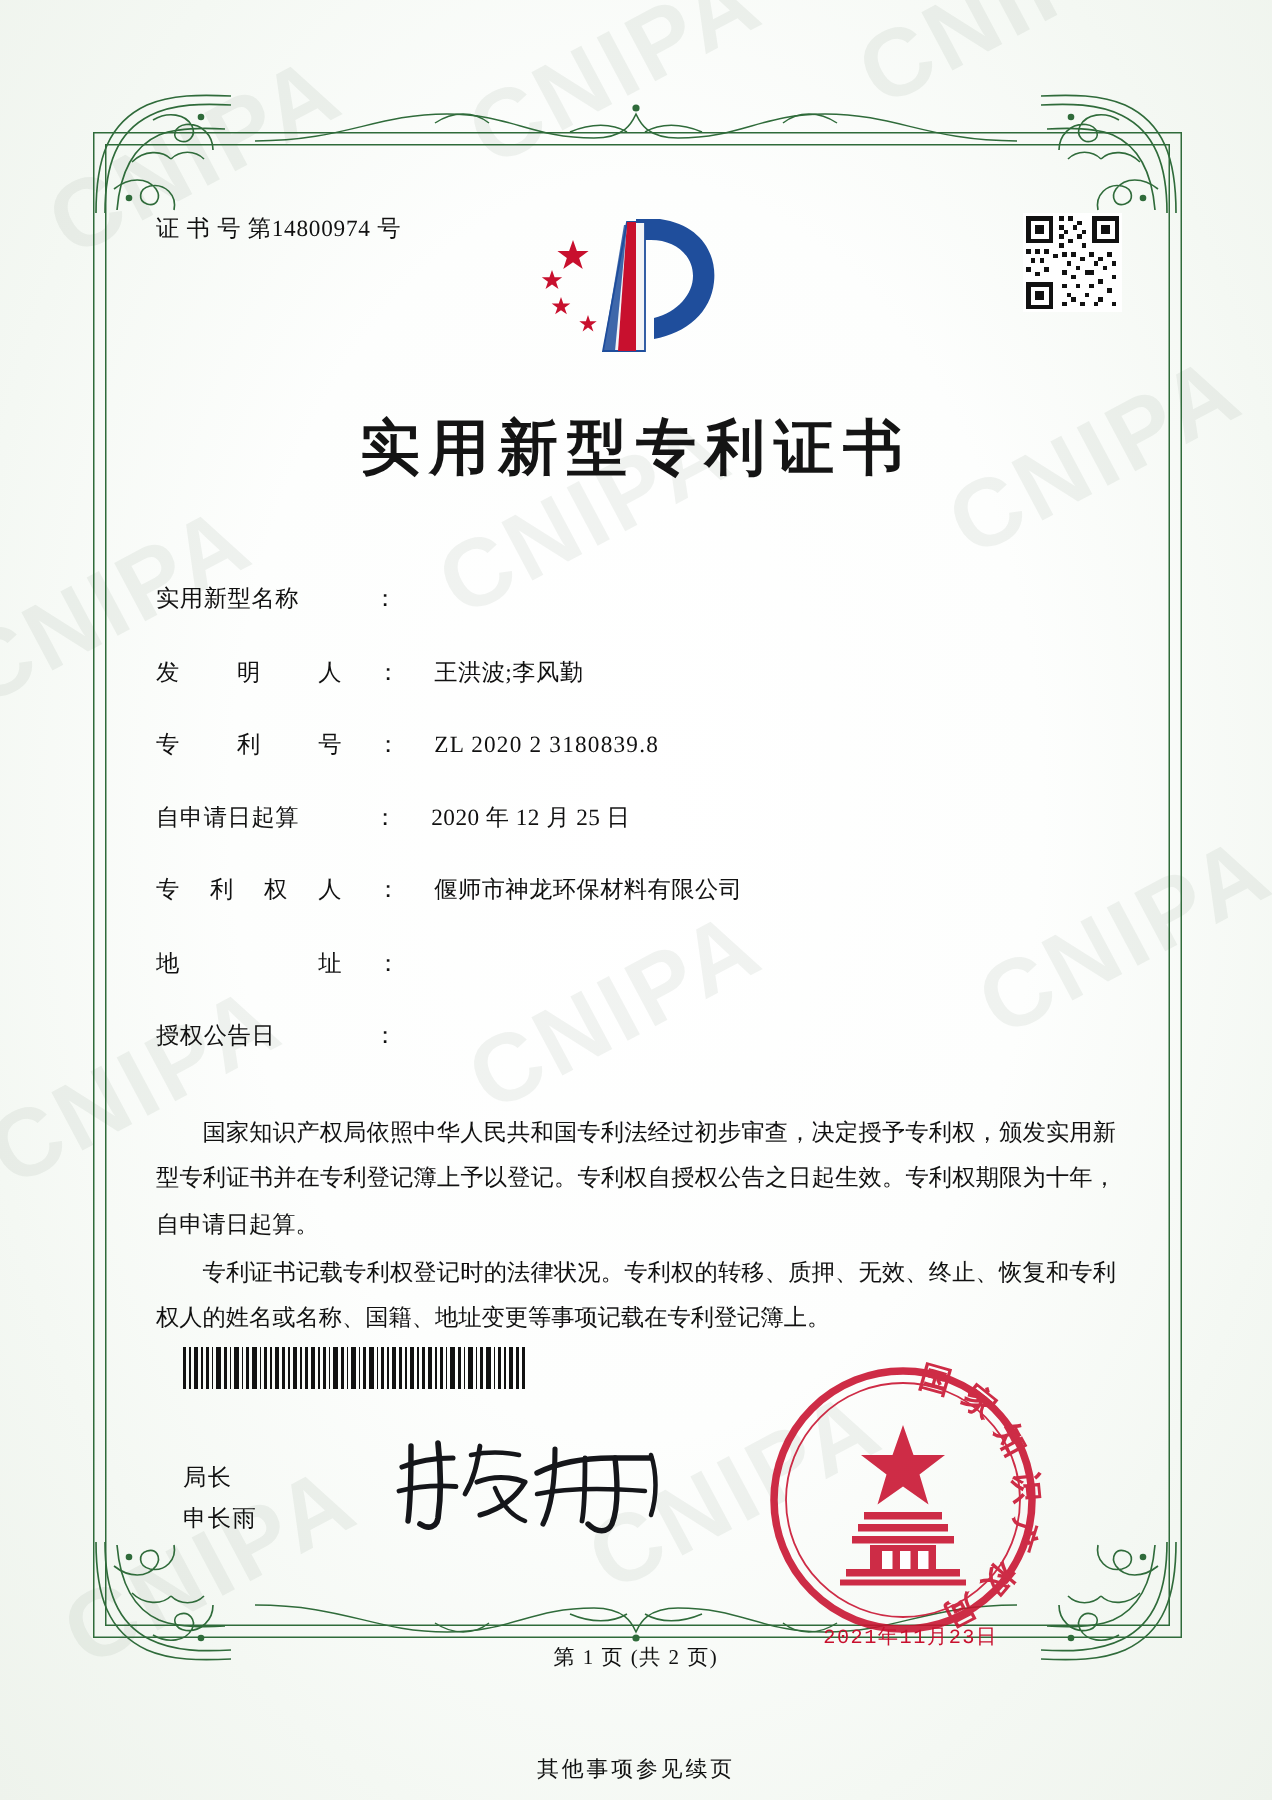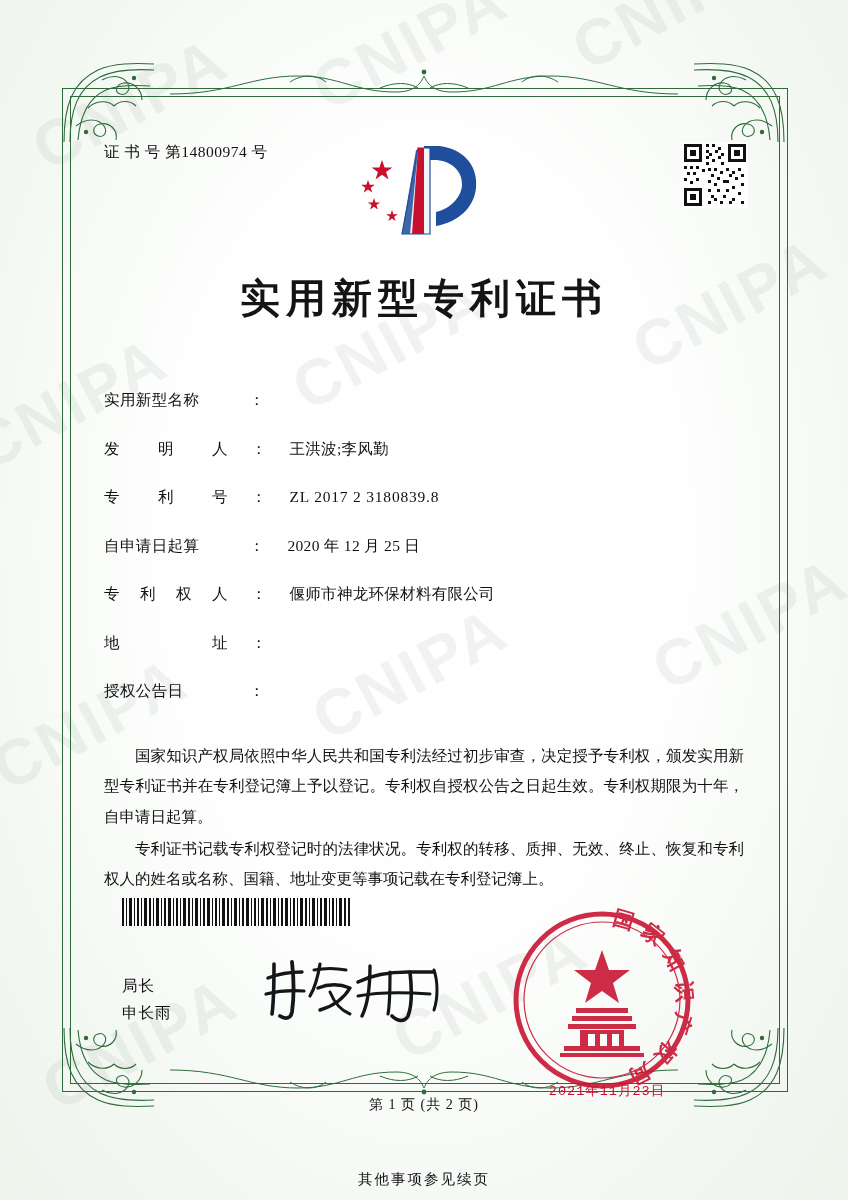--- a/index.html
+++ b/index.html
@@ -454,21 +454,21 @@
         <div class="field-value">王洪波;李风勤</div>
       </div>
 
       <div class="field-row">
         <div class="field-label spread">
           <span>专</span>
           <span>利</span>
           <span>号</span>
         </div>
         <div class="field-colon">：</div>
-        <div class="field-value mono">ZL 2017 2 3180839.8</div>
+        <div class="field-value mono">ZL 2020 2 3180839.8</div>
       </div>
 
       <div class="field-row">
         <div class="field-label">自申请日起算</div>
         <div class="field-colon">：</div>
         <div class="field-value">2020 年 12 月 25 日</div>
       </div>
 
       <div class="field-row">
         <div class="field-label spread">

